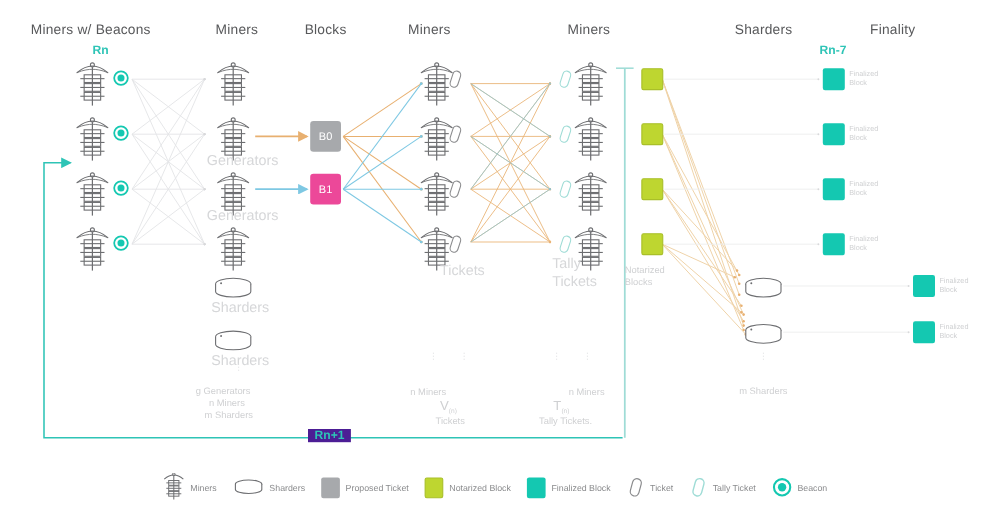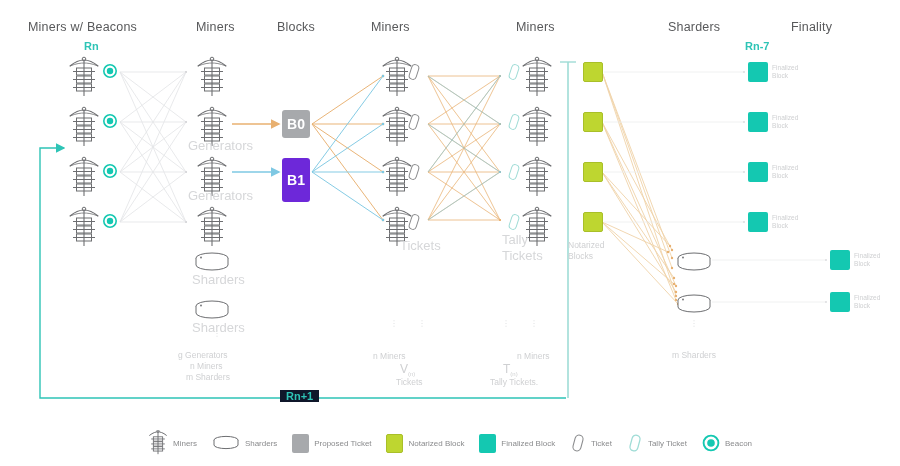--- a/index.html
+++ b/index.html
@@ -11,21 +11,21 @@
   #stage { position:absolute; left:0; top:0; width:900px; height:466px; }
   svg.layer { position:absolute; left:0; top:0; width:900px; height:466px; overflow:visible; }
   .lbl { position:absolute; white-space:nowrap; }
 
   .col-head { font-size:12.5px; color:#58595b; letter-spacing:.2px; }
   .round-lbl { font-size:11px; color:#2ec4b6; font-weight:600; }
   .faint { font-size:13px; color:#d6d7d9; }
   .faint2 { font-size:8.5px; color:#cfd0d2; }
   .tiny { font-size:6.6px; color:#cfd0d2; line-height:1.25; }
   .legend-text { font-size:8px; color:#8a8b8d; }
-  .blk-txt { font-size:14px; color:#ffffff; font-weight:700; }
+  .blk-txt { font-size:10px; color:#ffffff; font-weight:400; }
 
   .vdots { position:absolute; width:2px; color:#dfe0e2; font-size:8px;
            line-height:4.5px; letter-spacing:0; text-align:center; }
 
   .legend { position:absolute; left:148px; top:430px; width:604px; height:26px;
             display:flex; align-items:center; }
   .lg-item { display:flex; align-items:center; gap:5px; }
   .lg-gap { flex:1 1 auto; }
 
   .sq { border-radius:2px; }
@@ -293,26 +293,26 @@
   <div class="lbl col-head" style="left:28px;  top:20px;">Miners w/ Beacons</div>
   <div class="lbl col-head" style="left:196px; top:20px;">Miners</div>
   <div class="lbl col-head" style="left:277px; top:20px;">Blocks</div>
   <div class="lbl col-head" style="left:371px; top:20px;">Miners</div>
   <div class="lbl col-head" style="left:516px; top:20px;">Miners</div>
   <div class="lbl col-head" style="left:668px; top:20px;">Sharders</div>
   <div class="lbl col-head" style="left:791px; top:20px;">Finality</div>
 
   <div class="lbl round-lbl" style="left:84px;  top:40px;">Rn</div>
   <div class="lbl round-lbl" style="left:745px; top:40px;">Rn-7</div>
-  <div class="lbl round-lbl" style="left:280px; top:390px; background:#0f172a; padding:0 6px;">Rn+1</div>
+  <div class="lbl round-lbl" style="left:280px; top:390px; background:#4c1d95; padding:0 6px;">Rn+1</div>
 
   <div style="position:absolute; left:282px; top:110px; width:28px; height:28px; background:#a7a9ac; border-radius:3px; display:flex; align-items:center; justify-content:center;">
     <span class="blk-txt">B0</span>
   </div>
-  <div style="position:absolute; left:282px; top:158px; width:28px; height:44px; background:#6d28d9; border-radius:3px; display:flex; align-items:center; justify-content:center;">
+  <div style="position:absolute; left:282px; top:158px; width:28px; height:28px; background:#ec4899; border-radius:3px; display:flex; align-items:center; justify-content:center;">
     <span class="blk-txt">B1</span>
   </div>
 
   <div class="sq notb" style="position:absolute; left:583px; top:62px;  width:20px; height:20px;"></div>
   <div class="sq notb" style="position:absolute; left:583px; top:112px; width:20px; height:20px;"></div>
   <div class="sq notb" style="position:absolute; left:583px; top:162px; width:20px; height:20px;"></div>
   <div class="sq notb" style="position:absolute; left:583px; top:212px; width:20px; height:20px;"></div>
 
   <div class="sq finb" style="position:absolute; left:748px; top:62px;  width:20px; height:20px;"></div>
   <div class="sq finb" style="position:absolute; left:748px; top:112px; width:20px; height:20px;"></div>

